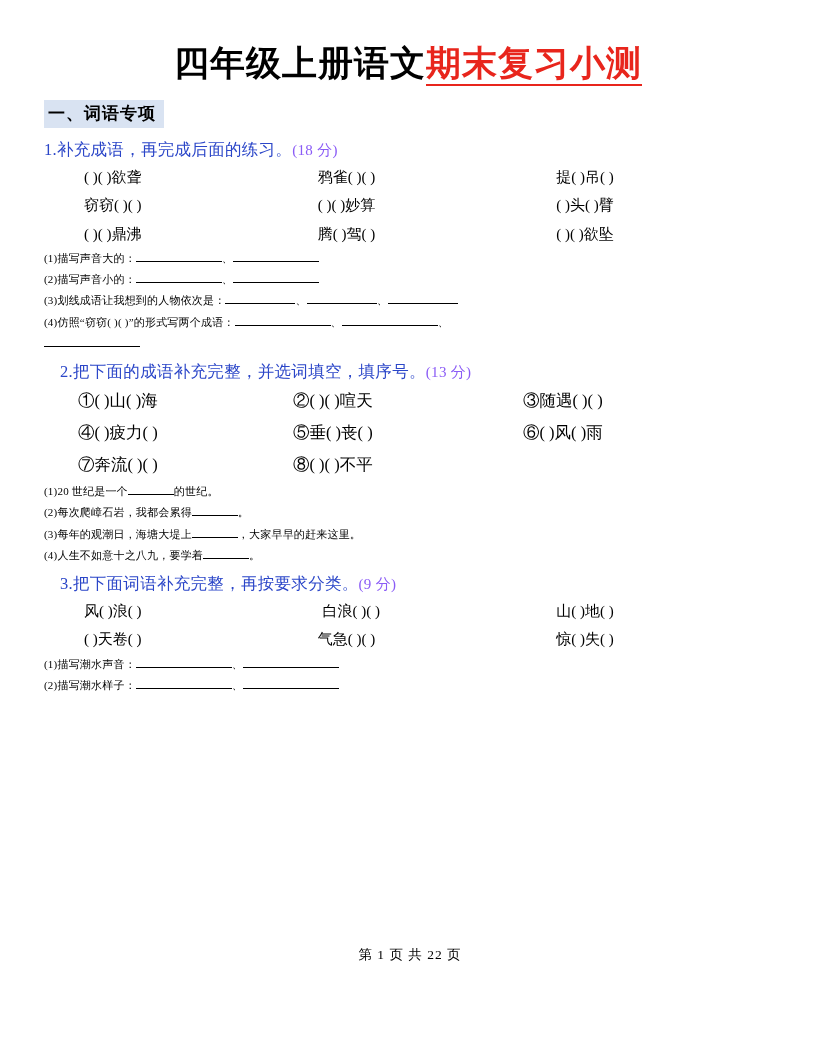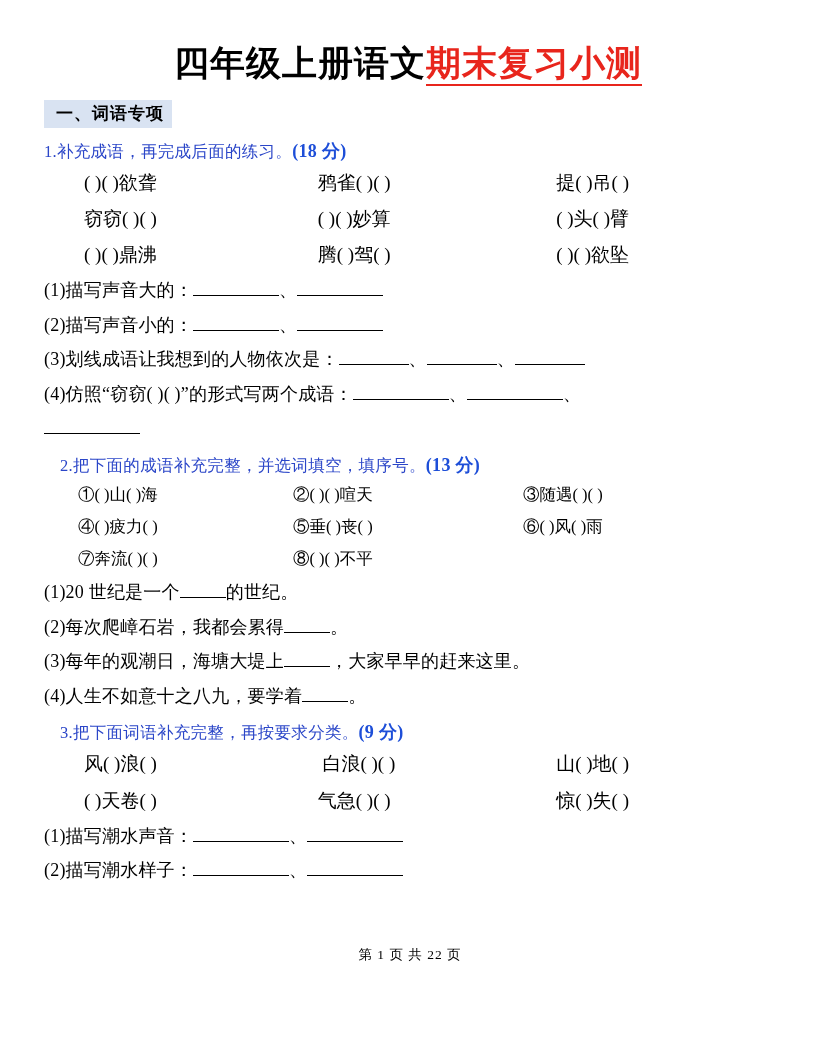--- a/index.html
+++ b/index.html
@@ -37,41 +37,40 @@
     color: #e8251c;
     border-bottom: 2px solid #e8251c;
     padding-bottom: 1px;
   }
   
   .section-head {
     display: inline-block;
     font-size: 17px;
     font-weight: 700;
     background: #d9e3f2;
-    padding: 2px 8px 3px 12px;
+    padding: 2px 8px 3px 4px;
     margin: 8px 0 4px 0;
     letter-spacing: 1px;
   }
   
   .q-head {
     font-size: 16.5px;
     color: #2b46c8;
     margin: 7px 0 2px 0;
     letter-spacing: 0.3px;
   }
   .q-head .pts {
-    color: #1d4ed8;
-    font-size: 18px;
-    font-weight: bold;
+    color: #8b5cf6;
+    font-size: 15px;
   }
   .q-head.indent { padding-left: 16px; }
 
   .row {
     display: flex;
-    font-size: 19px;
+    font-size: 15px;
     line-height: 1.9;
     padding-left: 40px;
     gap: 18px;
   }
   .row .cell {
     white-space: nowrap;
   }
   .row .c1 { width: 230px; }
   .row .c2 { width: 235px; }
   .row .c3 { width: 230px; }
@@ -81,21 +80,21 @@
     font-size: 16.5px;
     line-height: 1.95;
     padding-left: 34px;
   }
   .row2 .cell { white-space: nowrap; }
   .row2 .d1 { width: 215px; }
   .row2 .d2 { width: 230px; }
   .row2 .d3 { width: 230px; }
 
   .sub {
-    font-size: 18px;
+    font-size: 11px;
     line-height: 1.92;
     letter-spacing: 0.2px;
   }
   .sub .blank {
     display: inline-block;
     border-bottom: 1px solid #000;
     vertical-align: baseline;
   }
   .b-sm { width: 46px; }
   .b-md { width: 70px; }

